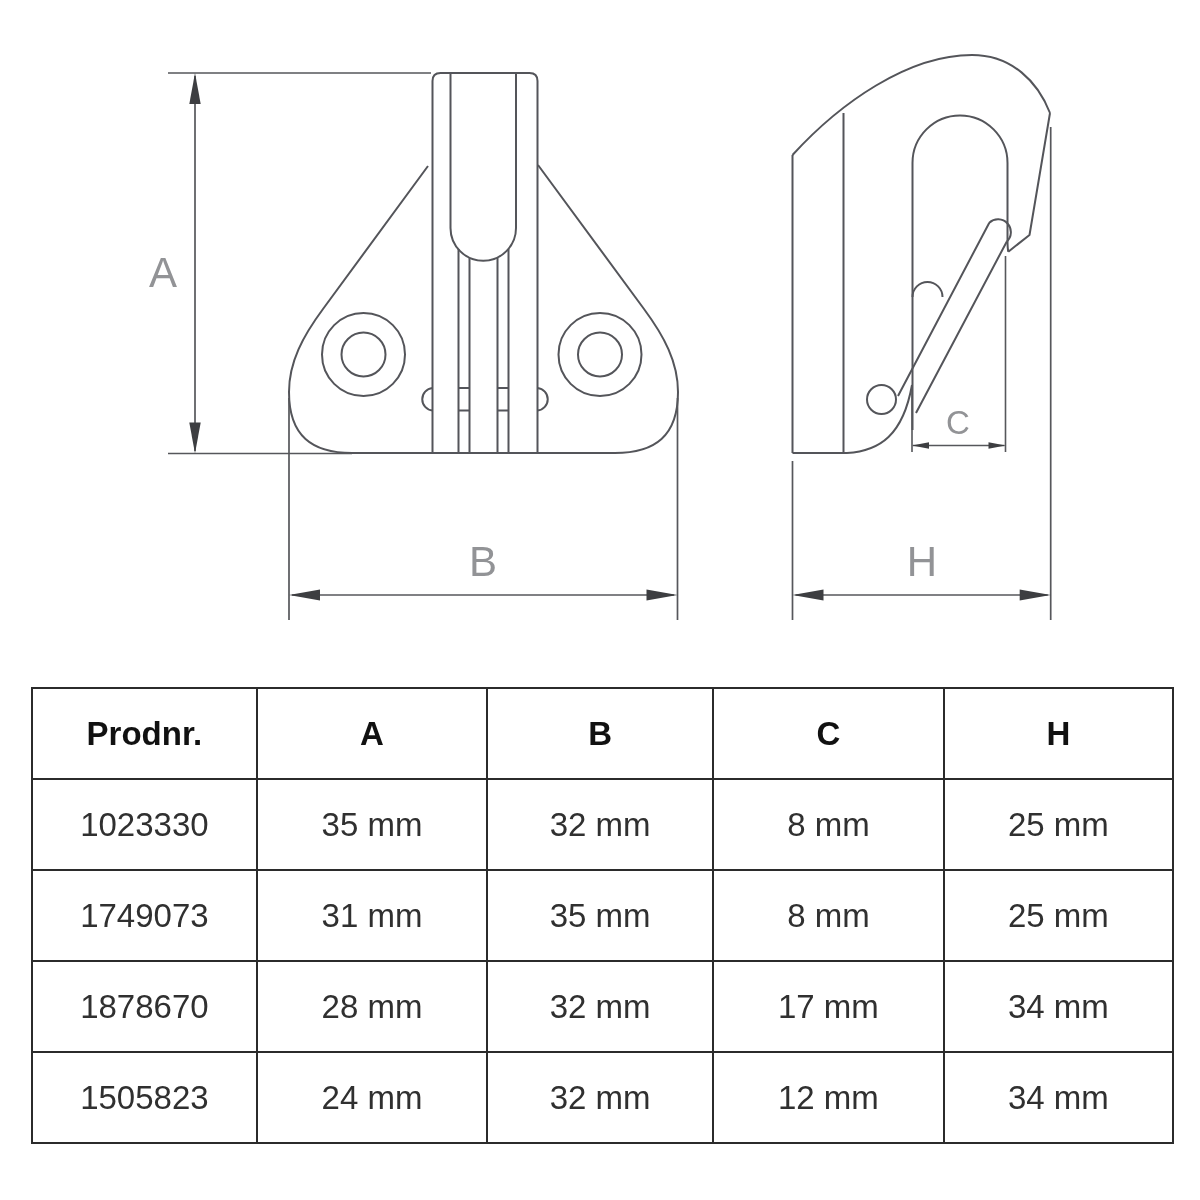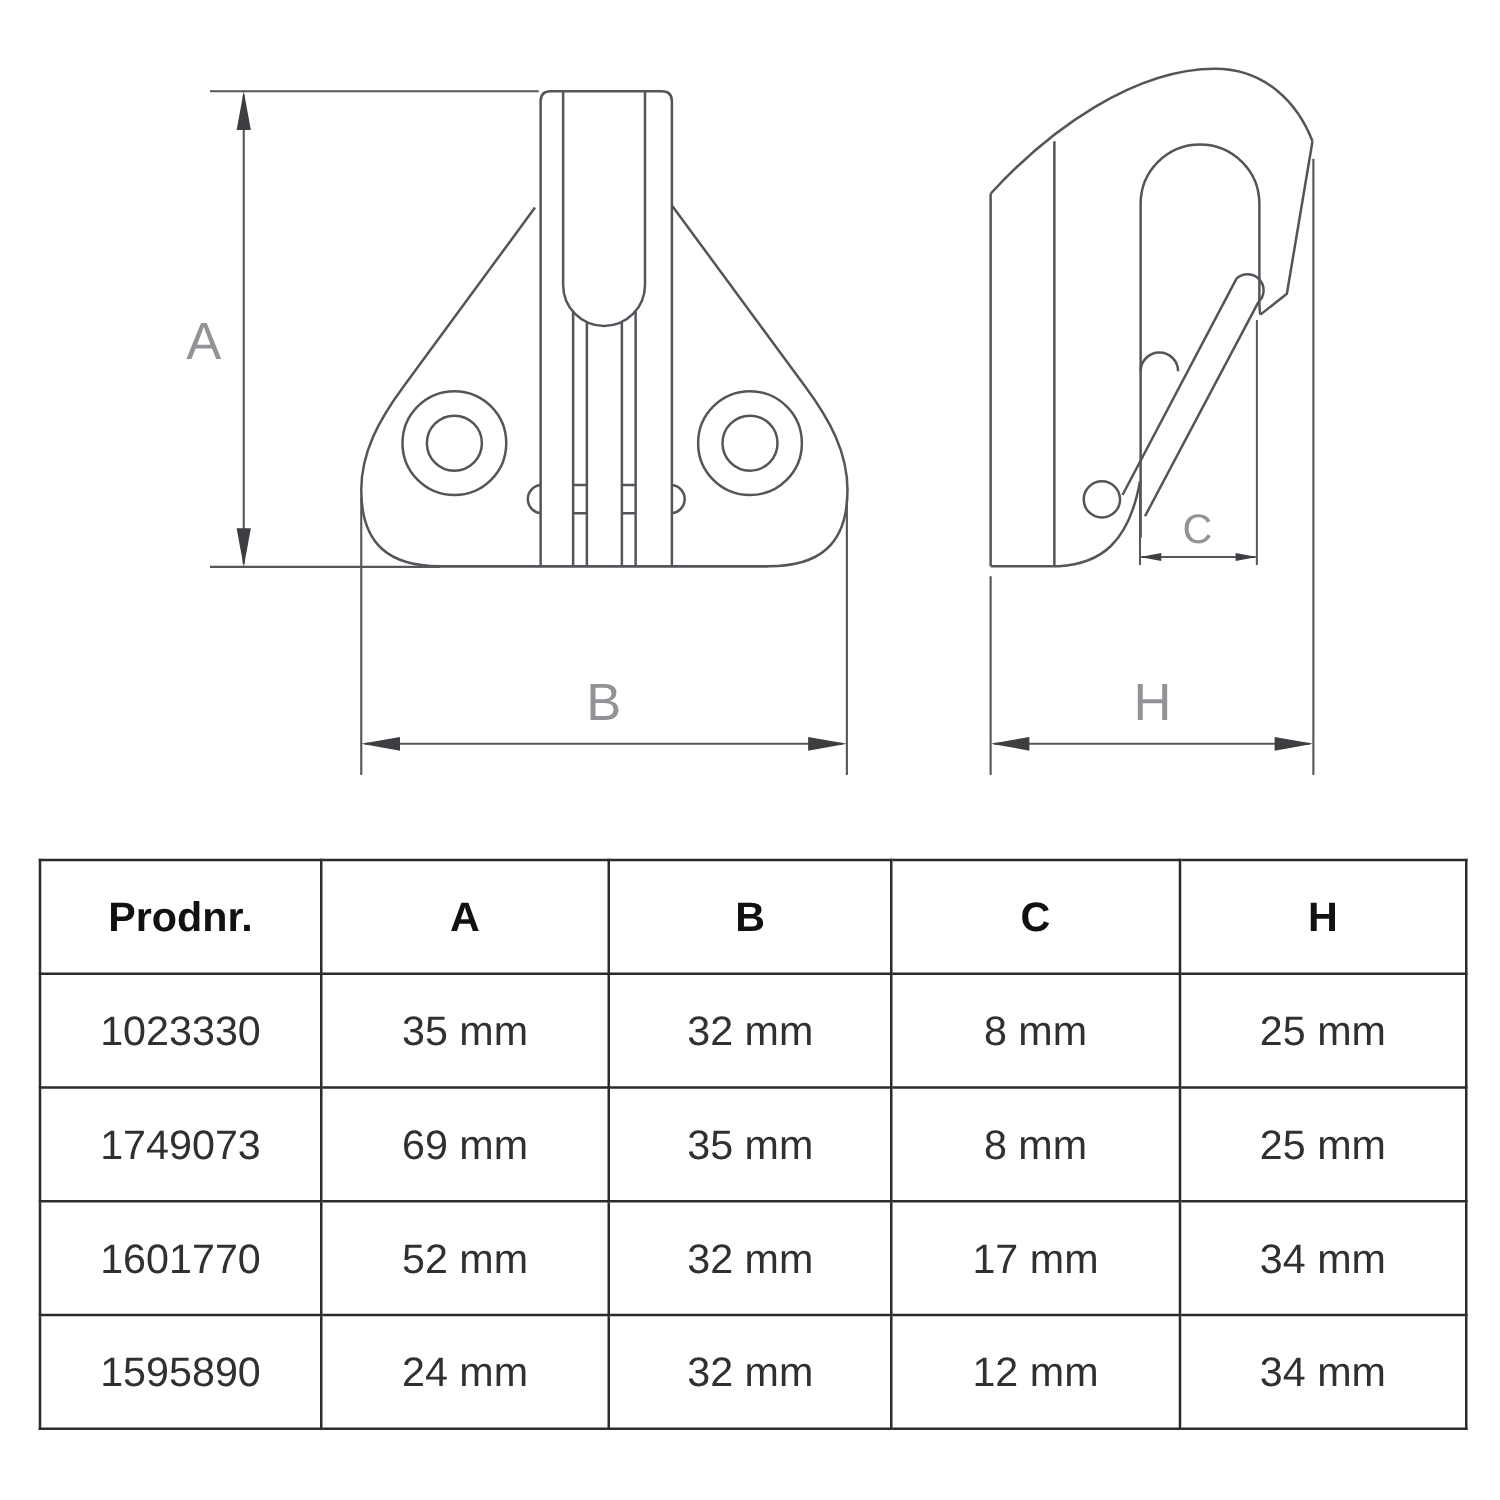--- a/index.html
+++ b/index.html
@@ -121,34 +121,34 @@
     <tbody>
       <tr>
         <td>1023330</td>
         <td>35 mm</td>
         <td>32 mm</td>
         <td>8 mm</td>
         <td>25 mm</td>
       </tr>
       <tr>
         <td>1749073</td>
-        <td>69 mm</td>
+        <td>31 mm</td>
         <td>35 mm</td>
         <td>8 mm</td>
         <td>25 mm</td>
       </tr>
       <tr>
-        <td>1601770</td>
-        <td>52 mm</td>
+        <td>1878670</td>
+        <td>28 mm</td>
         <td>32 mm</td>
         <td>17 mm</td>
         <td>34 mm</td>
       </tr>
       <tr>
-        <td>1595890</td>
+        <td>1505823</td>
         <td>24 mm</td>
         <td>32 mm</td>
         <td>12 mm</td>
         <td>34 mm</td>
       </tr>
     </tbody>
   </table>
 </div>
 
 </body></html>

